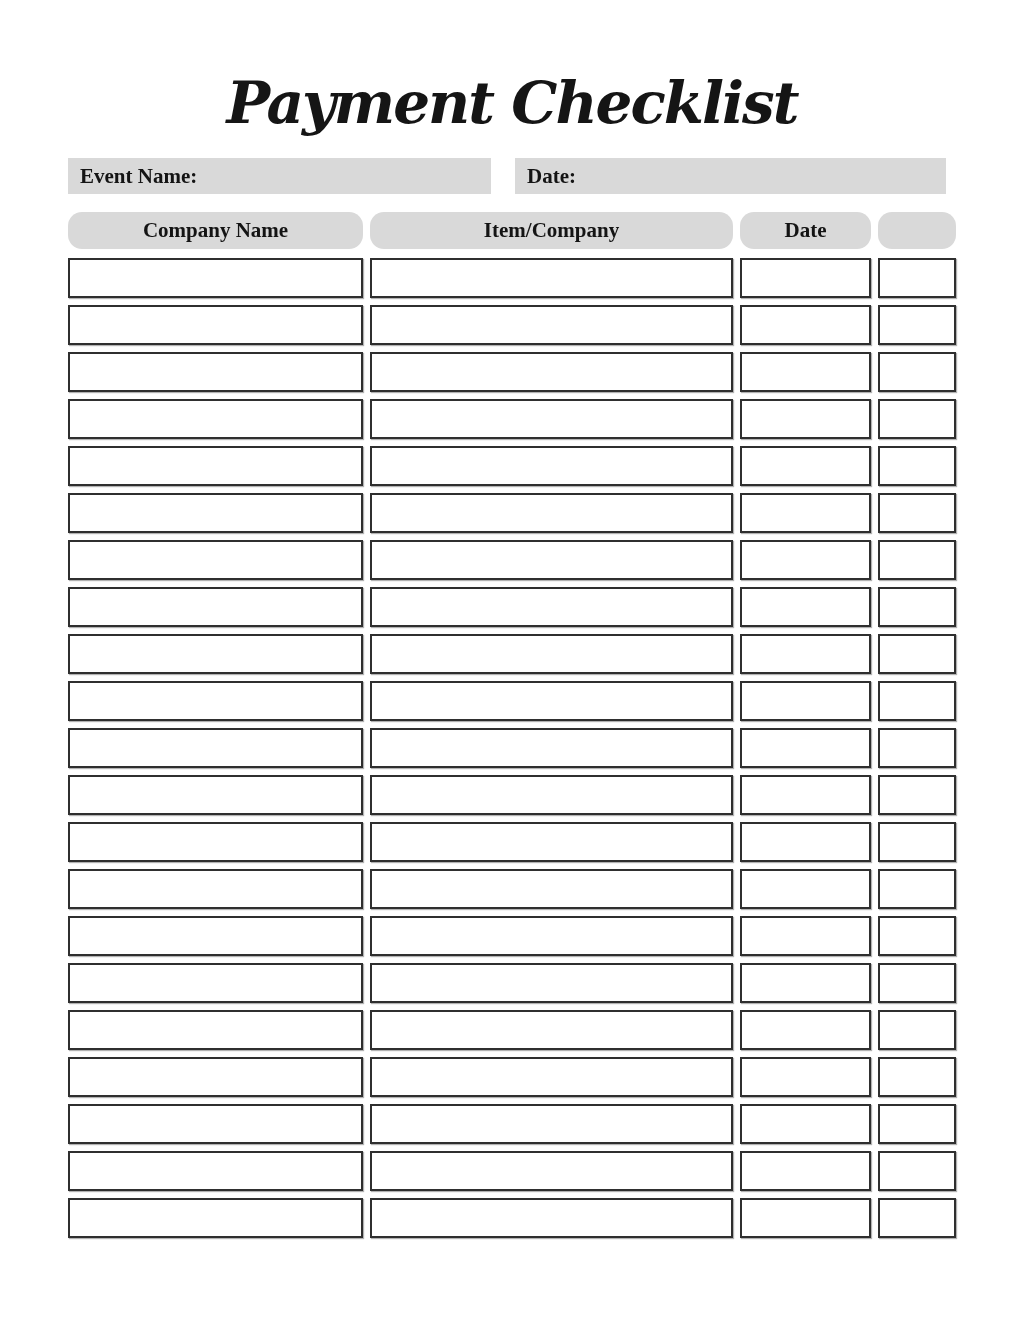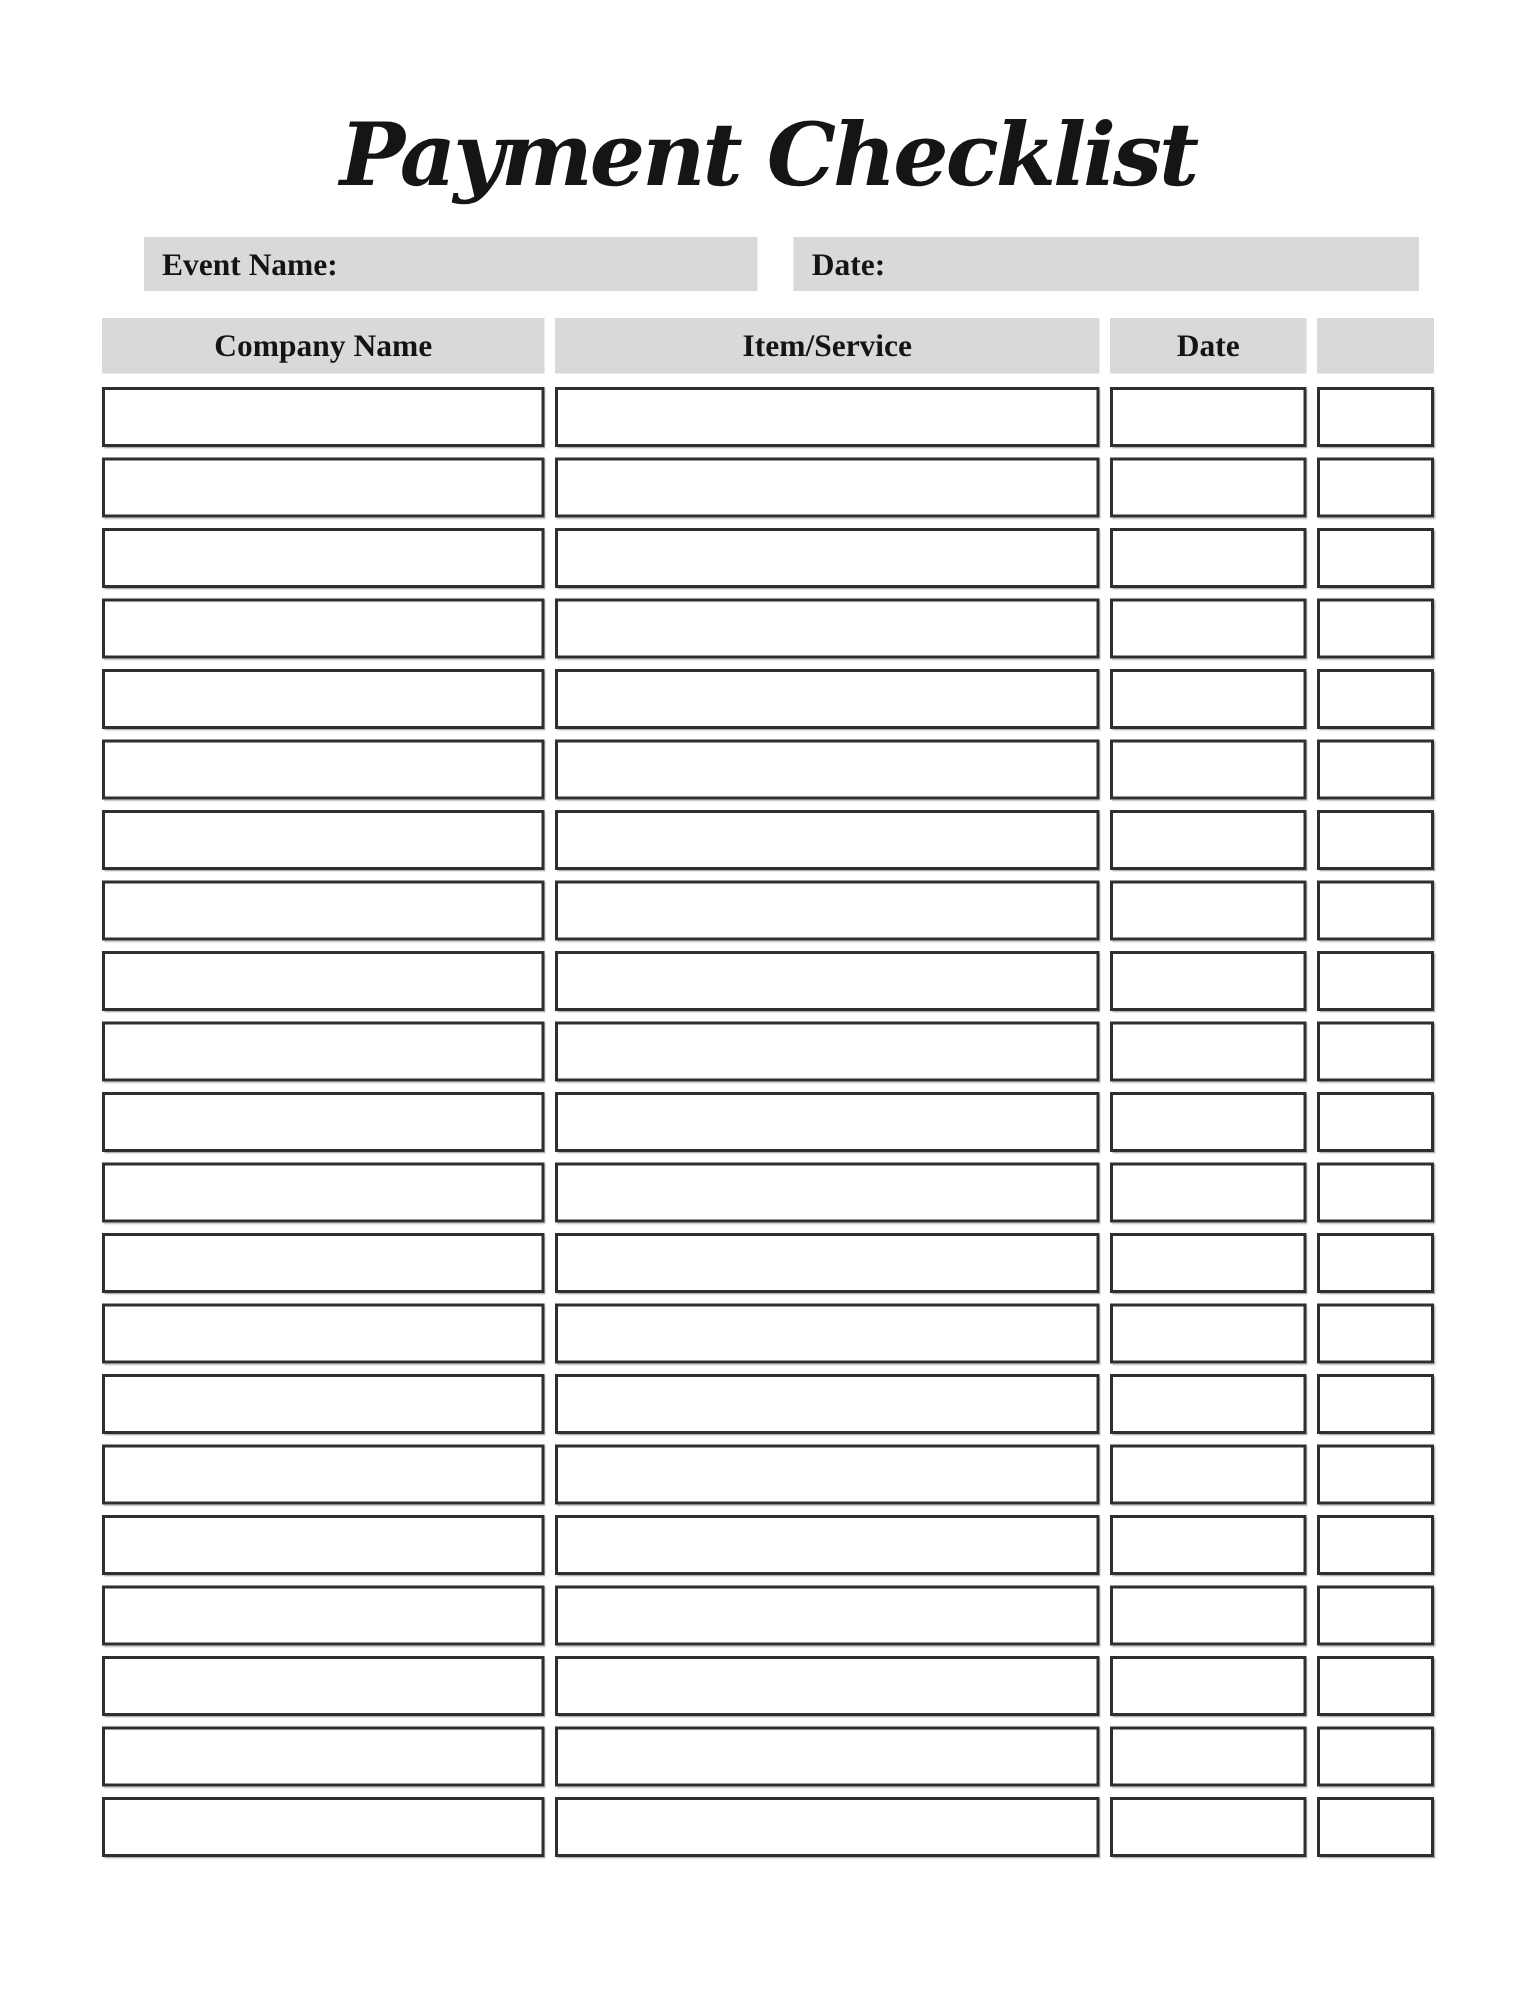--- a/index.html
+++ b/index.html
@@ -22,38 +22,38 @@
     color:#151515;
   }
   .meta-row{
     position:absolute;left:68px;top:158px;width:878px;
     display:flex;gap:24px;
   }
   .field-box{
     height:36px;background:var(--header-bg);
     display:flex;align-items:center;padding-left:12px;
   }
-  .field-box.event{width:423px;margin-left:28px;}
+  .field-box.event{width:423px;}
   .field-box.date{width:431px;}
   .field-label{
     font-weight:bold;font-size:21px;
   }
   .field-value{margin-left:8px;font-size:19px;}
   .sheet{
     position:absolute;left:68px;top:212px;width:888px;
   }
   .grid-row{
     display:grid;
     grid-template-columns:295px 363px 131px 78px;
     column-gap:7px;
   }
   .hcell{
     height:37px;background:var(--header-bg);
     display:flex;align-items:center;justify-content:center;
-    font-weight:bold;font-size:21px;
+    font-weight:bold;font-size:21px;border-radius:14px;
   }
   .rows{margin-top:9px;}
   .row{margin-bottom:7px;}
   .cell-box{
     height:40px;background:#ffffff;
     border:2px solid var(--cell-border);
     box-shadow:1px 1px 1px rgba(0,0,0,0.30);
     font-size:18px;padding:2px 6px;
     overflow:hidden;
   }
@@ -72,21 +72,21 @@
     </div>
     <div class="field-box date">
       <span class="field-label">Date:</span>
       <span class="field-value"></span>
     </div>
   </div>
 
   <div class="sheet">
     <div class="grid-row hdr">
       <div class="hcell">Company Name</div>
-      <div class="hcell">Item/Service</div>
+      <div class="hcell">Item/Company</div>
       <div class="hcell">Date</div>
       <div class="hcell"></div>
     </div>
     <div class="rows">
   <div class="grid-row row">
     <div class="cell-box"></div>
     <div class="cell-box"></div>
     <div class="cell-box"></div>
     <div class="cell-box check"></div>
   </div>

